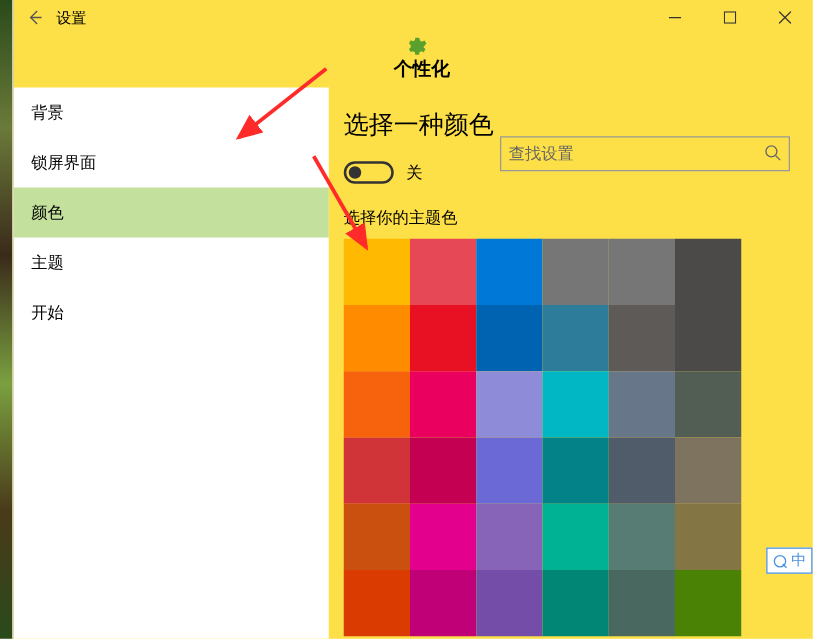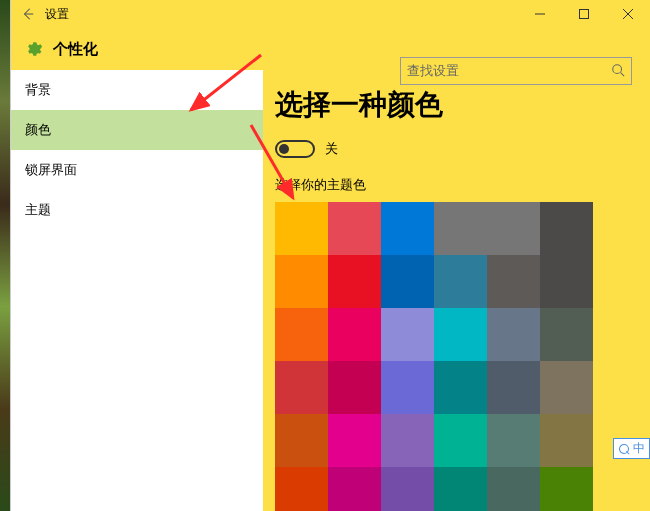--- a/index.html
+++ b/index.html
@@ -42,20 +42,21 @@
   .titlebar .title { font-size: 12px; color:#000; }
   .winbtns { margin-left:auto; display:flex; }
   .winbtn { width: 44px; height:28px; display:flex; align-items:center; justify-content:center; color:#333; }
   .winbtn svg { width:10px; height:10px; }
   
   .header {
     height: 42px;
     display:flex;
     align-items:center;
     padding-left: 14px;
+    flex-direction: column;
   }
   .gear { width:18px; height:18px; margin-right:10px; color:#5aa02c; }
   .header .htitle { font-size: 15px; font-weight:600; }
   .searchwrap {
     margin-left:auto;
     margin-right:18px;
     margin-top:44px;
   }
   .search {
     width: 232px;
@@ -88,22 +89,22 @@
   .navitem.selected {
     background:#c3e09c;
   }
   .content {
     flex:1;
     padding: 16px 0 0 12px;
     overflow:hidden;
     position:relative;
   }
   .content h1 {
-    font-size: 28px;
-    font-weight:700;
+    font-size: 20px;
+    font-weight:400;
     margin-bottom:16px;
   }
   .subtext { font-size:13px; margin-bottom:8px; }
   .toggle-row { display:flex; align-items:center; gap:10px; margin-bottom:18px; }
   .toggle {
     width:40px; height:18px; border:2px solid #333; border-radius:10px;
     position:relative;
   }
   .toggle .knob {
     position:absolute; left:2px; top:2px; width:10px; height:10px; border-radius:50%;
@@ -184,28 +185,31 @@
         </span>
       </div>
     </div>
   </div>
 
   <div class="body">
     <div class="sidebar" id="sidebar">
         <div class="navitem">
           <span>背景</span>
         </div>
+        <div class="navitem">
+          <span>锁屏界面</span>
+        </div>
         <div class="navitem selected">
           <span>颜色</span>
         </div>
         <div class="navitem">
-          <span>锁屏界面</span>
-        </div>
-        <div class="navitem">
           <span>主题</span>
+        </div>
+        <div class="navitem">
+          <span>开始</span>
         </div>
       </div>
 
     <div class="content">
       <h1>选择一种颜色</h1>
       <div class="toggle-row">
         <div class="toggle">
           <div class="knob"></div>
         </div>
         <span>关</span>

